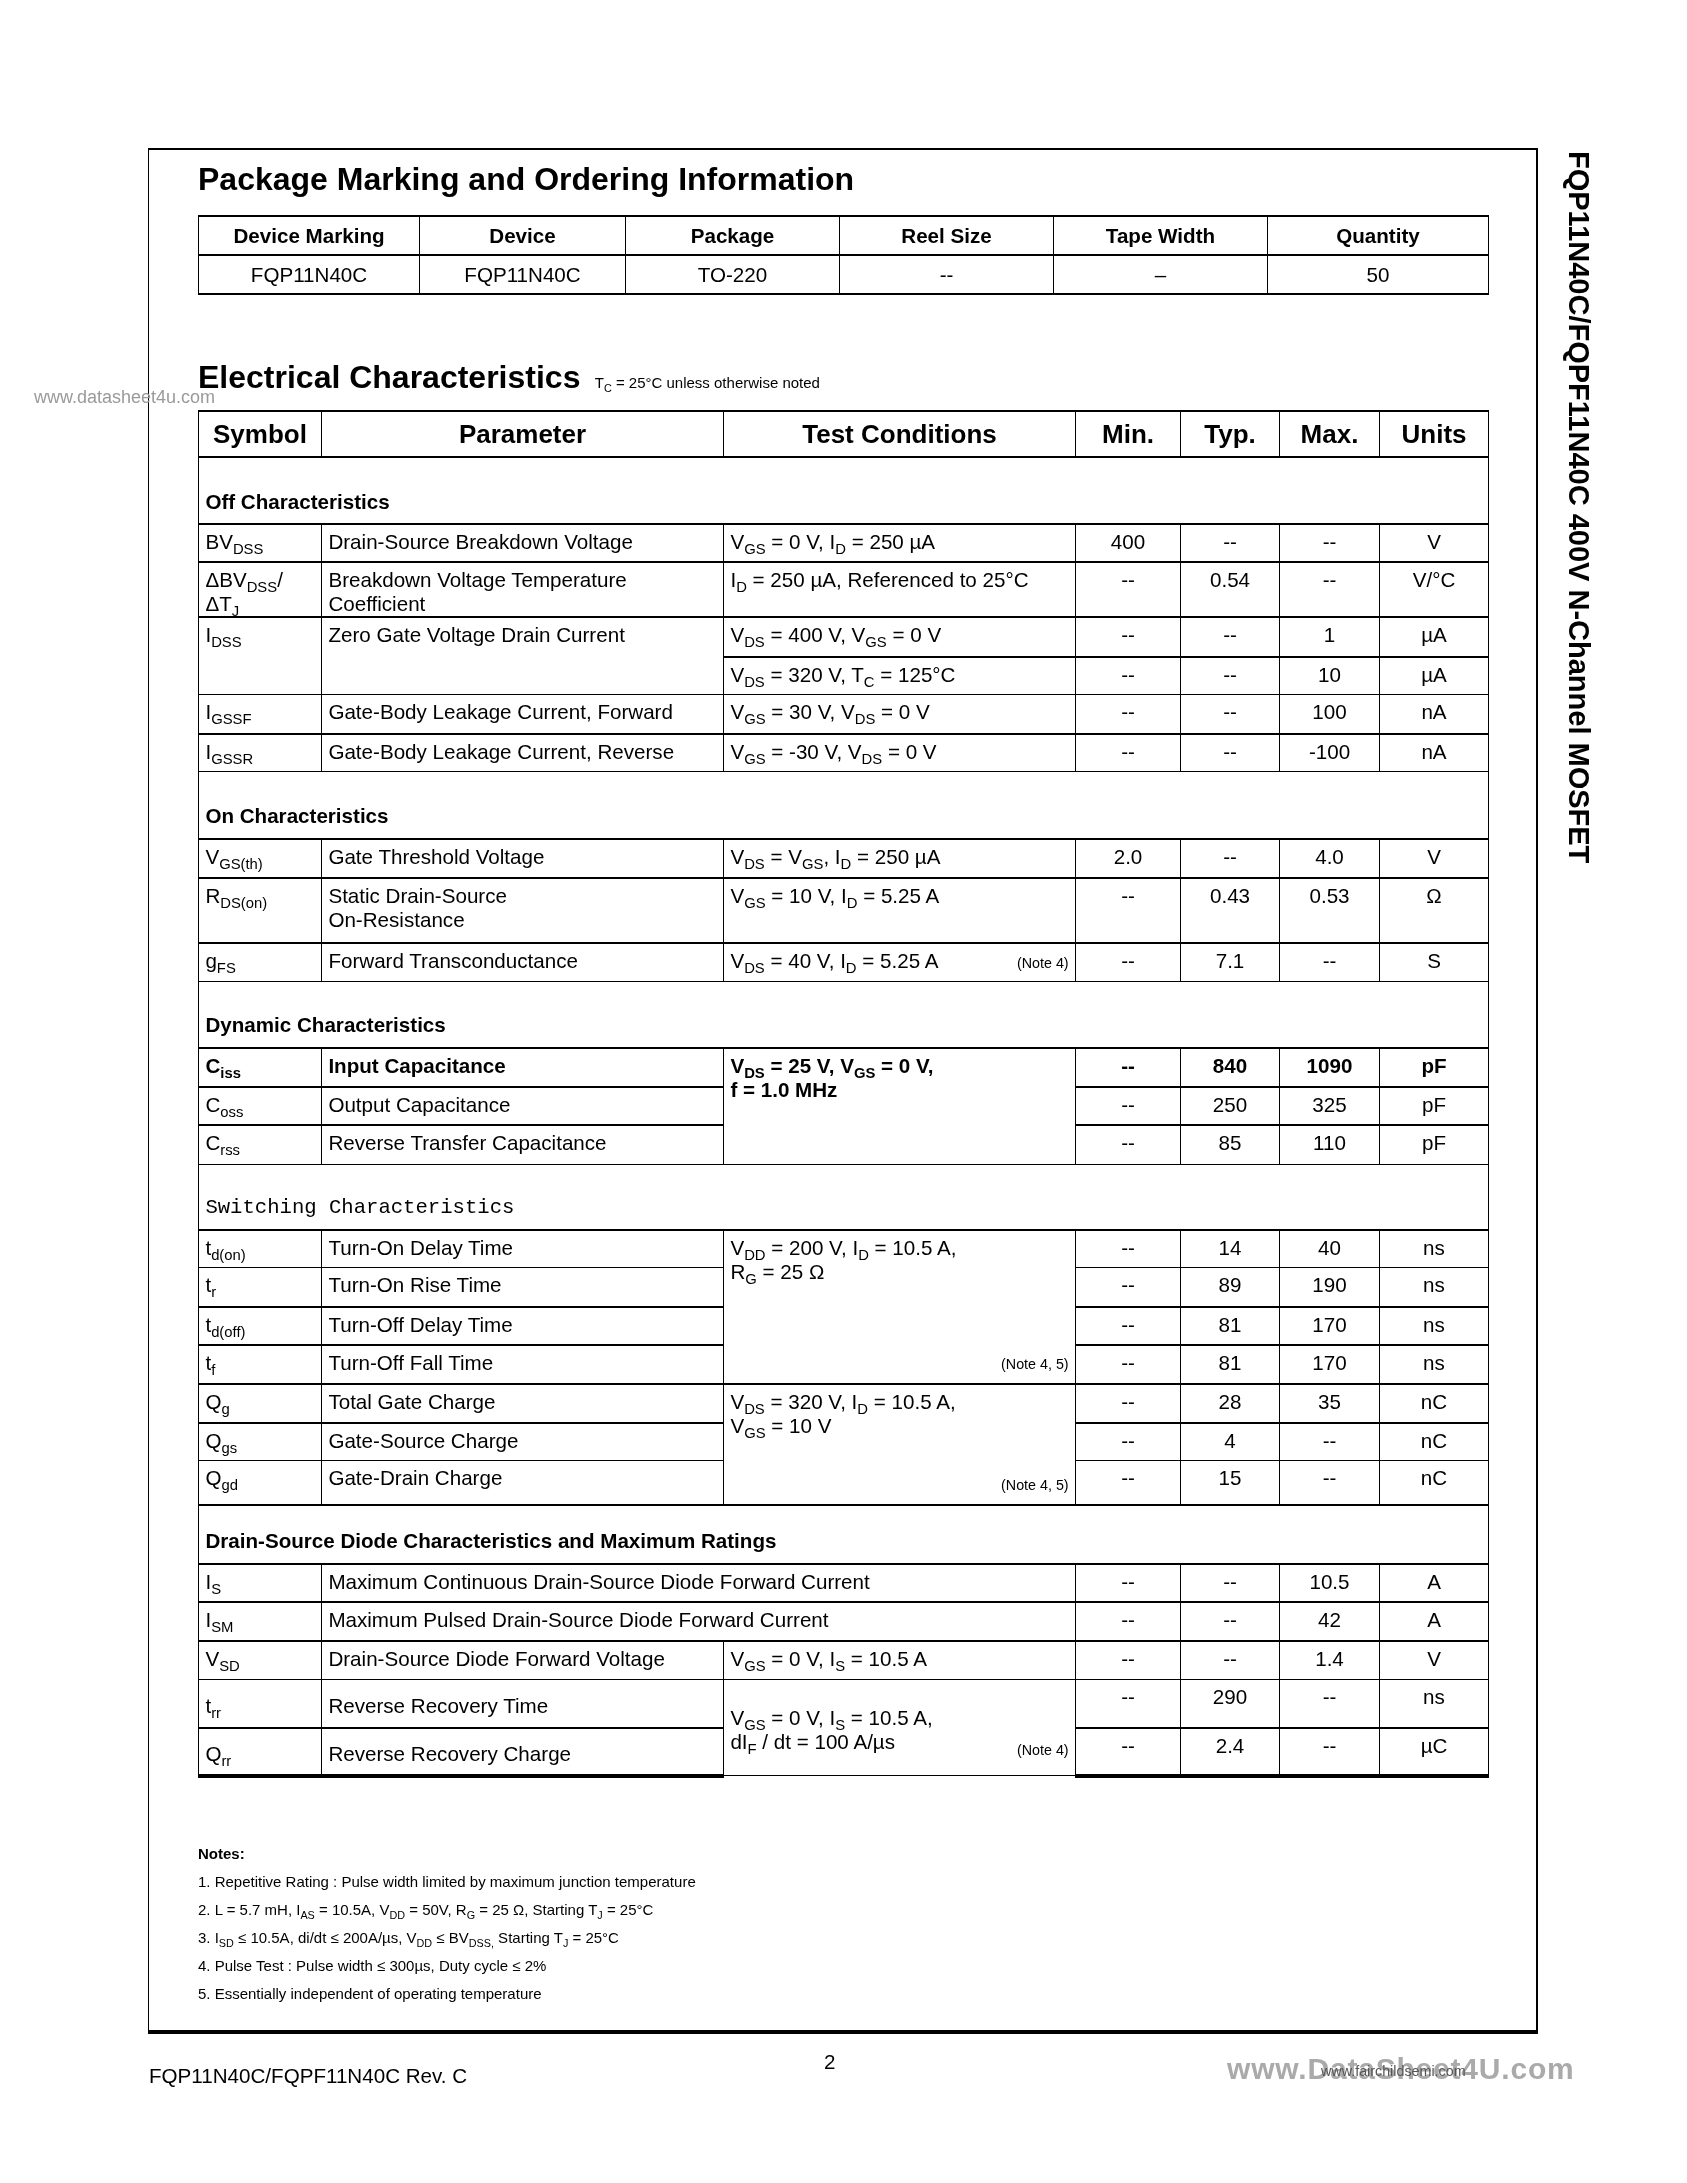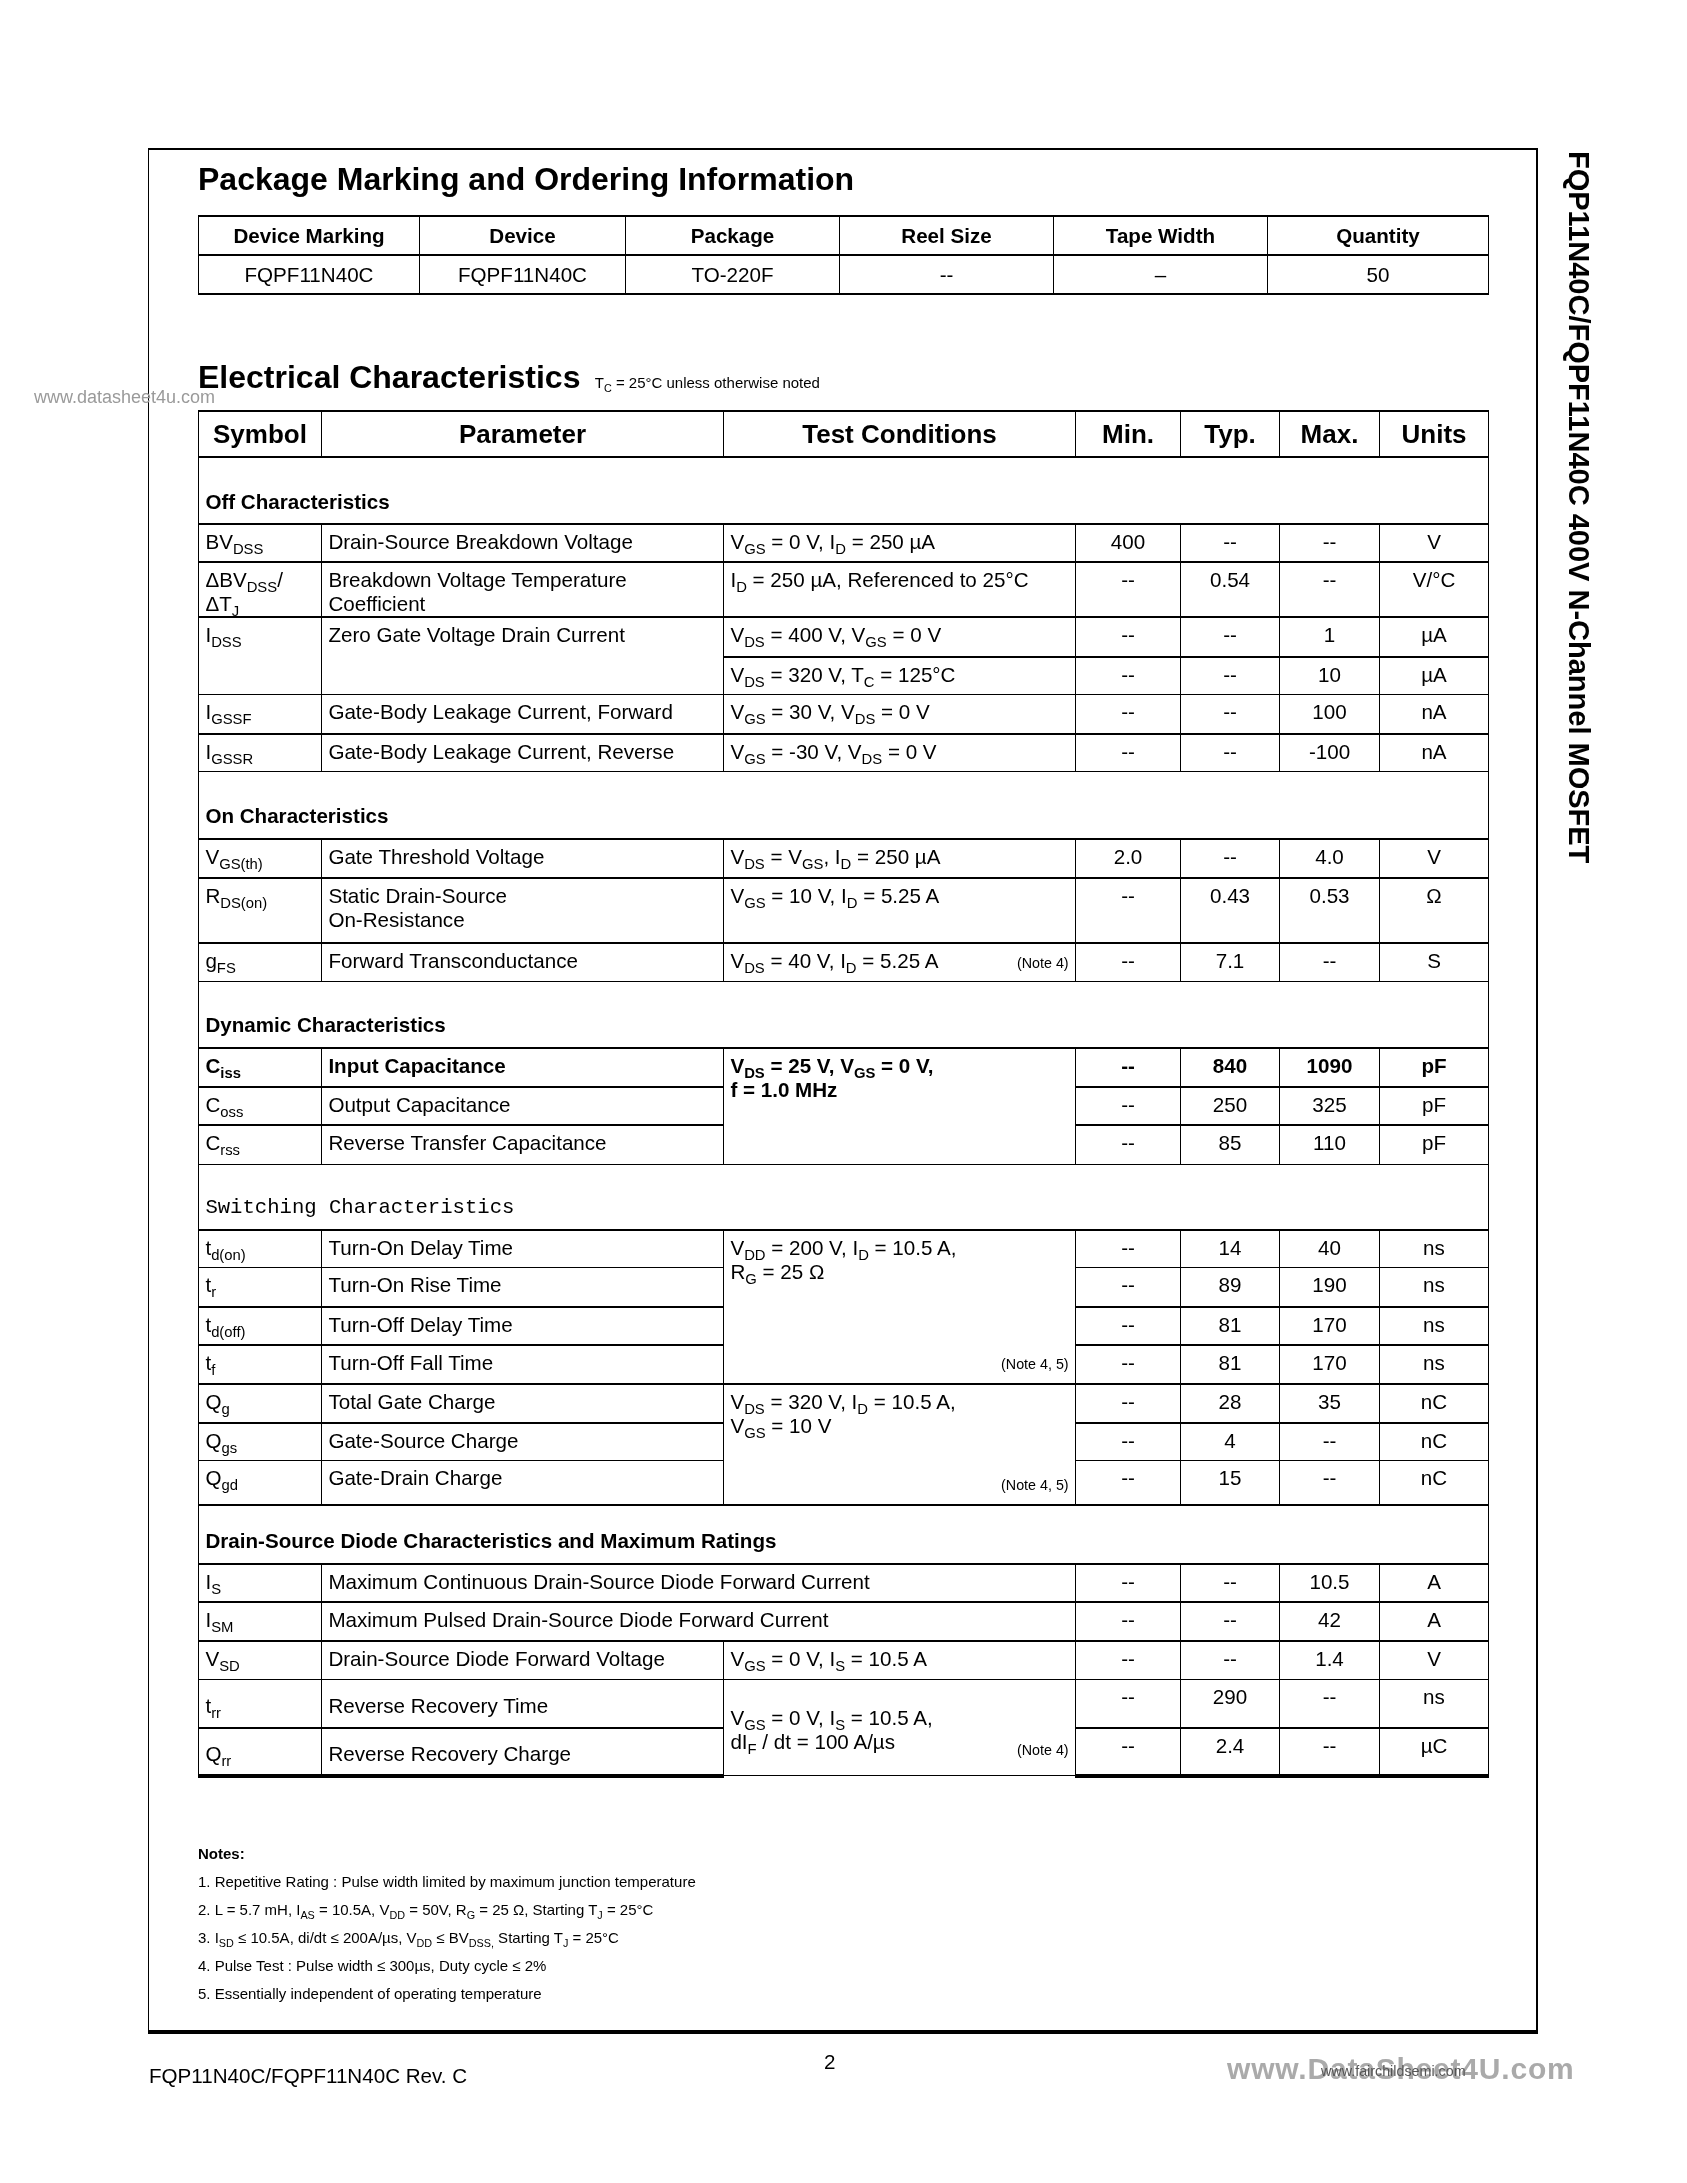--- a/index.html
+++ b/index.html
@@ -66,23 +66,23 @@
   <tbody>
       <tr>
     <th>Device Marking</th>
     <th>Device</th>
     <th>Package</th>
     <th>Reel Size</th>
     <th>Tape Width</th>
     <th>Quantity</th>
   </tr>
   <tr>
-    <td>FQPF11N40C</td>
-    <td>FQPF11N40C</td>
-    <td>TO-220F</td>
+    <td>FQP11N40C</td>
+    <td>FQP11N40C</td>
+    <td>TO-220</td>
     <td>--</td>
     <td>–</td>
     <td>50</td>
   </tr>
 </tbody>
   </table>
 
 <div class="h1" style="left:198px;top:359px;">
   <span>Electrical Characteristics</span><span class="cond-note"><span>T</span><sub>C</sub><span> = 25°C unless otherwise noted</span></span>
 </div>

